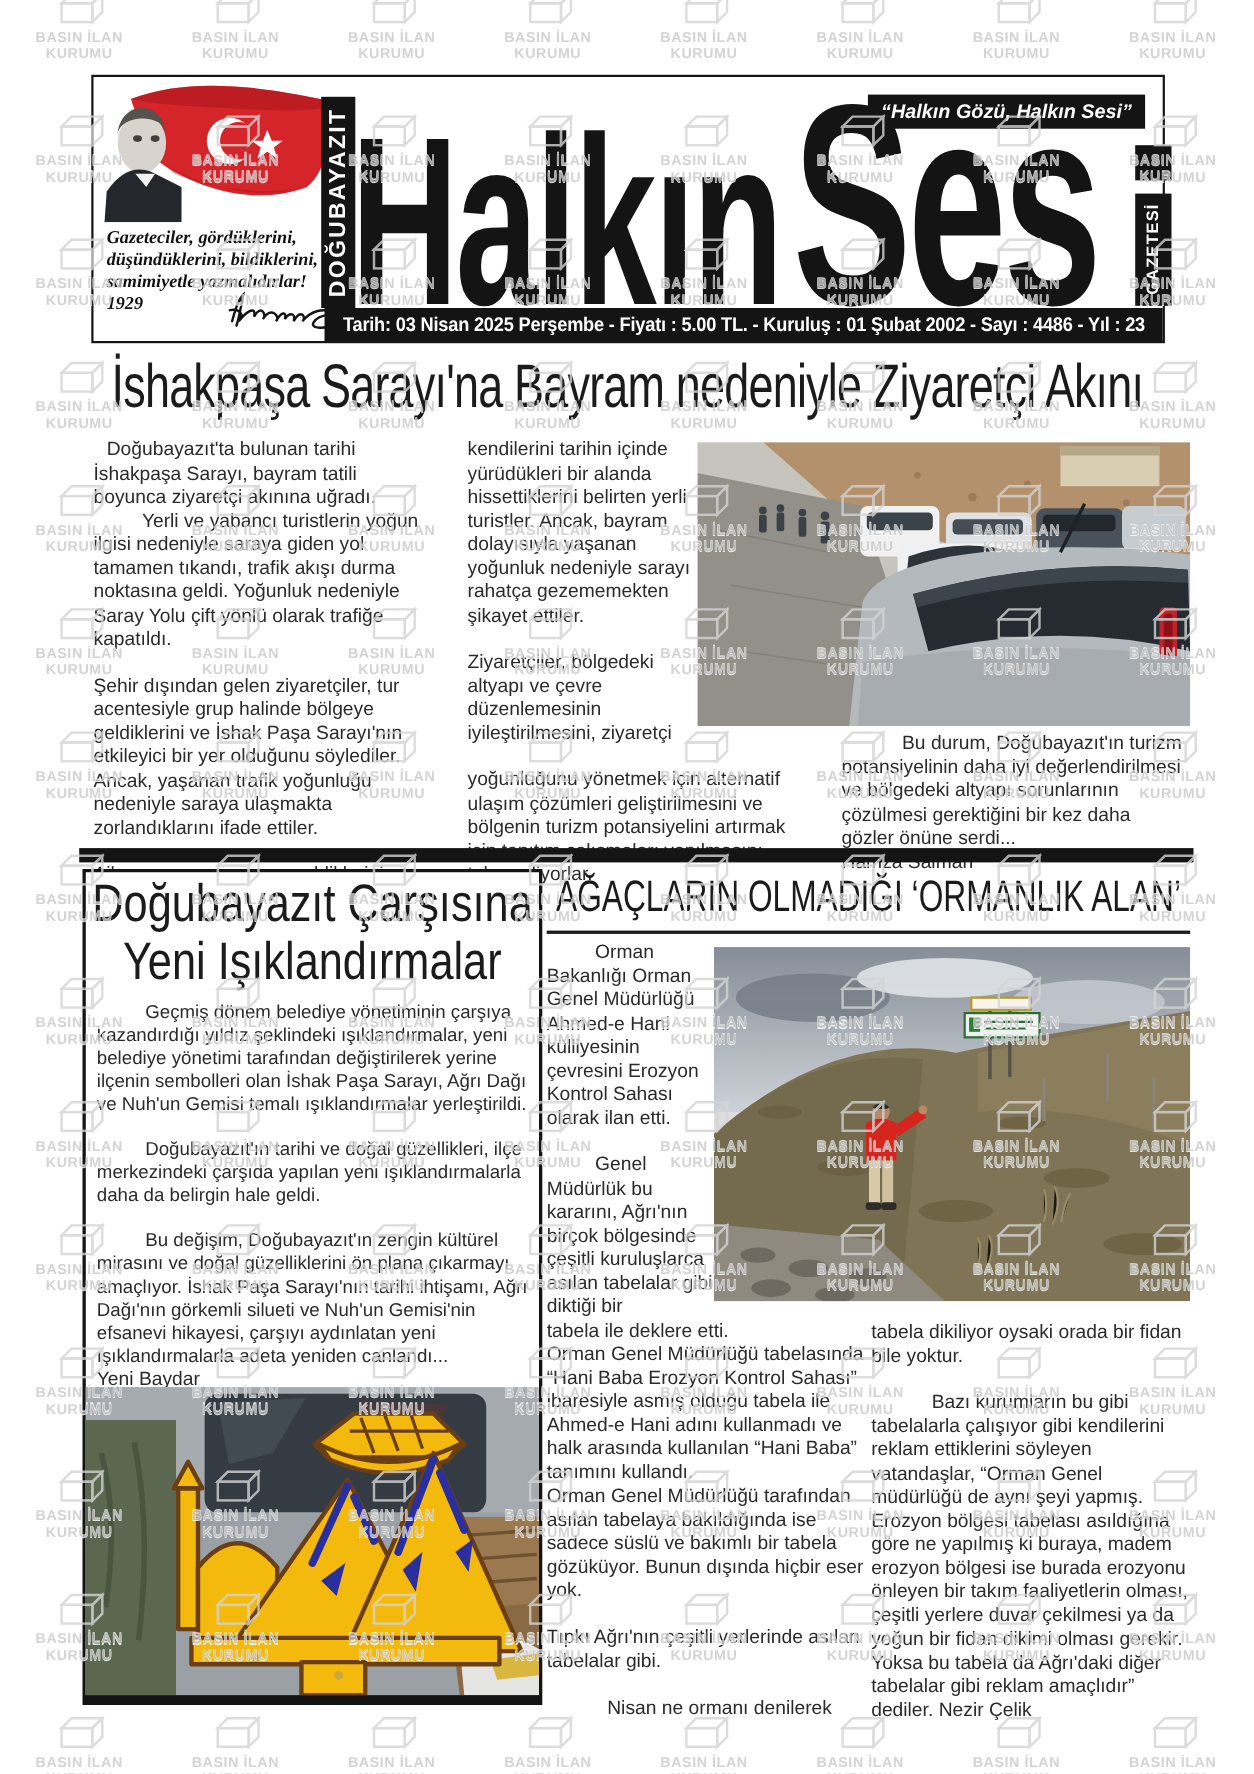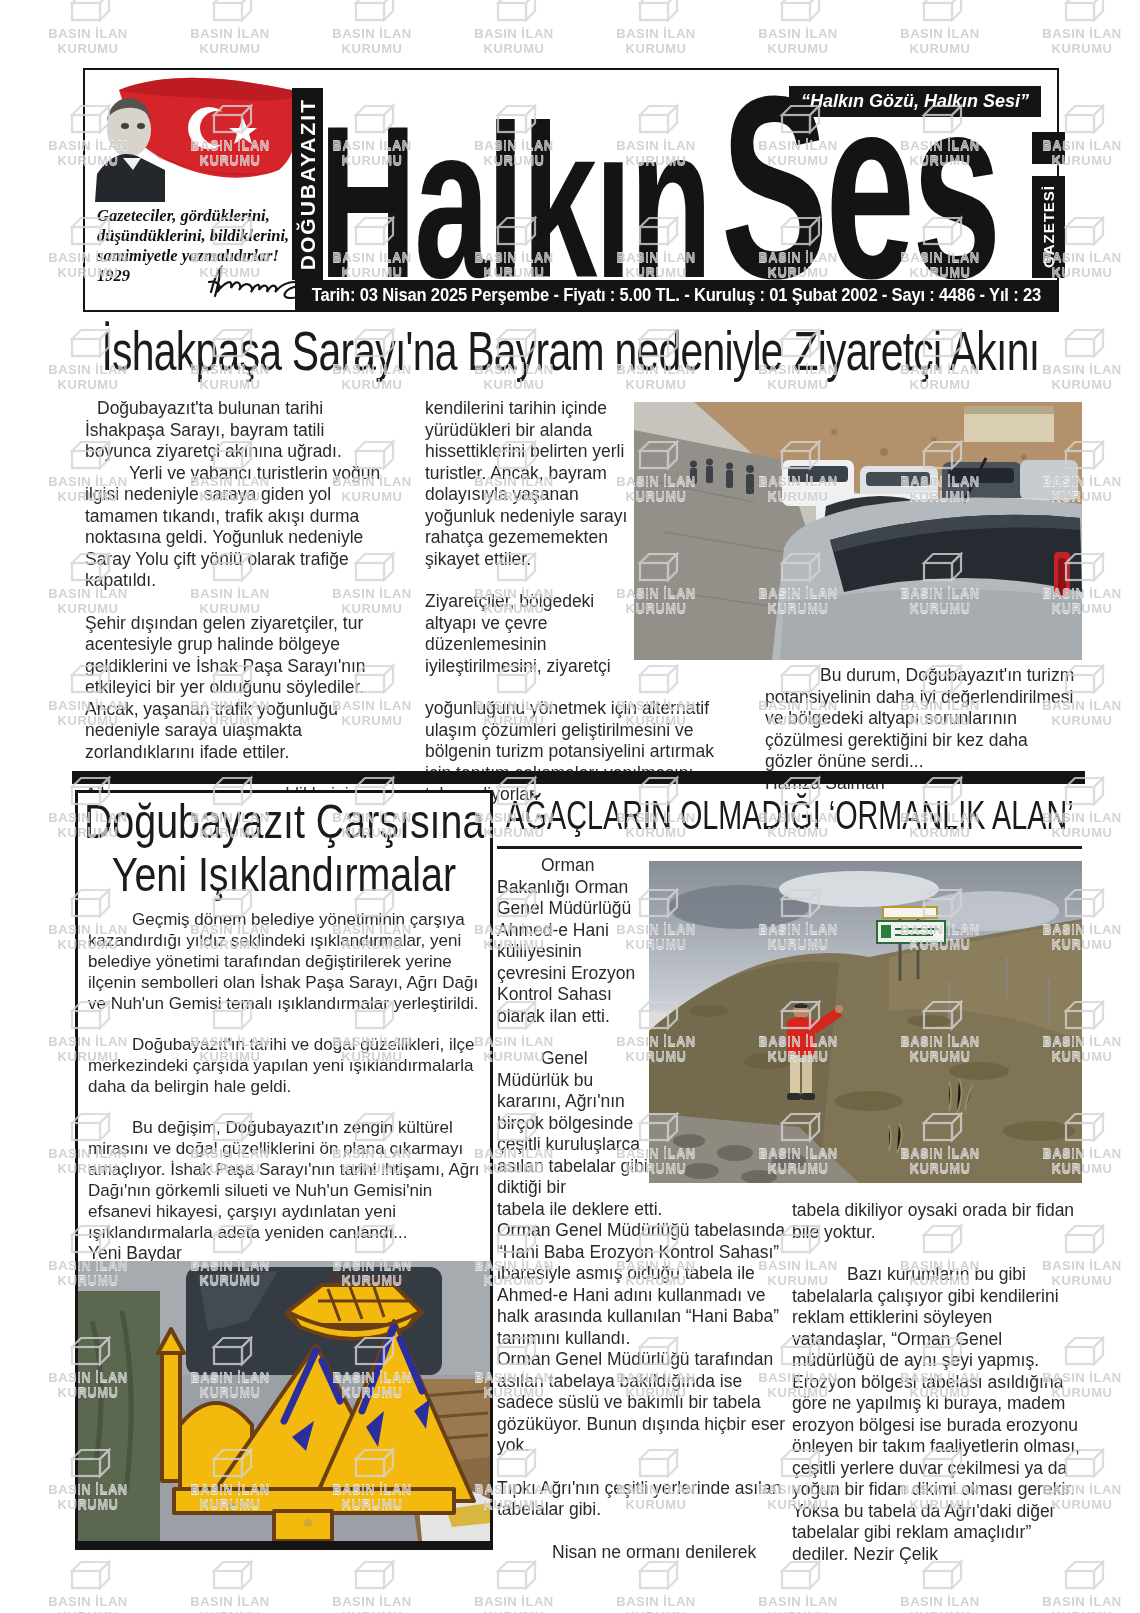--- a/index.html
+++ b/index.html
@@ -1,19 +1,19 @@
 <!DOCTYPE html>
 <html><head>
 <meta charset="utf-8">
 <style>
   html,body{margin:0;padding:0;background:#fff;}
   .page{position:relative;width:1140px;height:1613px;background:#fff;overflow:hidden;
         font-family:"Liberation Sans","DejaVu Sans",sans-serif;color:#222;}
   
-  .wm-layer{position:absolute;inset:0;z-index:40;pointer-events:none;margin-left:16px;}
+  .wm-layer{position:absolute;inset:0;z-index:40;pointer-events:none;}
   .wm{position:absolute;width:128px;text-align:center;opacity:.8;}
   .wm svg{display:block;margin:0 auto 2px auto;}
   .wm .wm-t{font-size:13px;font-weight:bold;letter-spacing:.5px;color:#c9c9c9;
             text-shadow:0 1px 0 #fff,0 -1px 0 #fff;line-height:15px;}
   
   .masthead{position:absolute;left:83px;top:68px;width:972px;height:240px;
             border:2px solid #141414;background:#fff;z-index:2;}
   .mh-flag{position:absolute;left:6px;top:4px;width:226px;height:128px;}
   .mh-quote{position:absolute;left:12px;top:136px;width:235px;
             font-family:"Liberation Serif","DejaVu Serif",serif;

